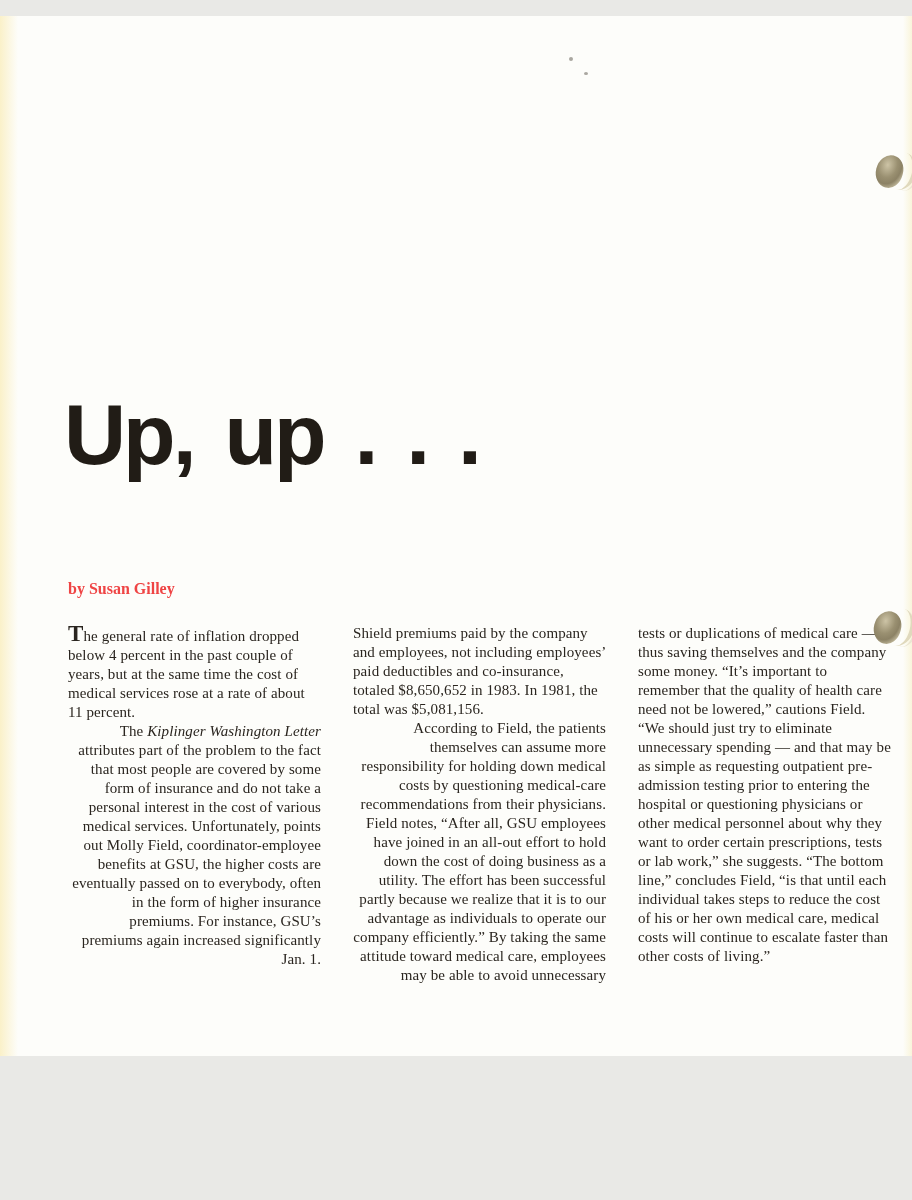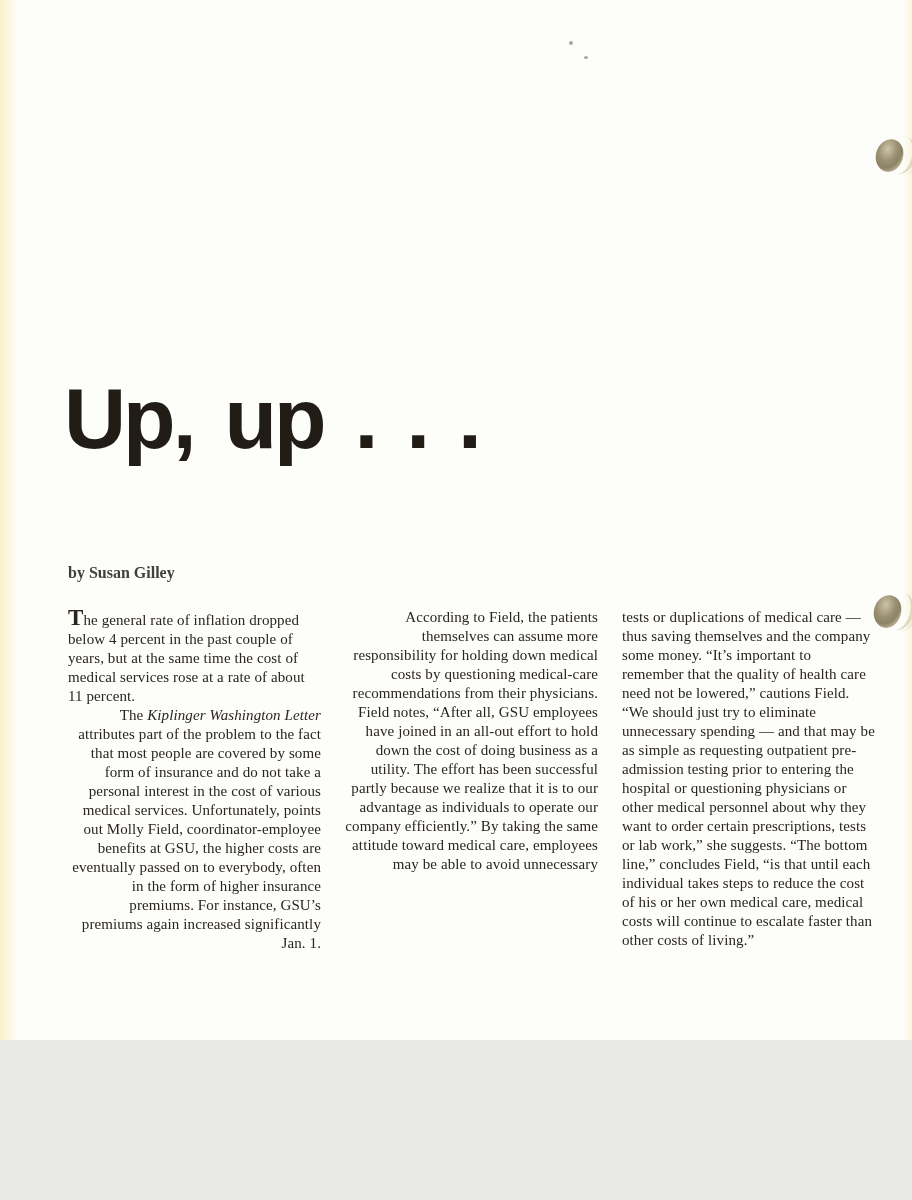--- a/index.html
+++ b/index.html
@@ -1,37 +1,37 @@
 <!DOCTYPE html>
 <html><head>
 <meta charset="utf-8">
 <style>
   html,body{margin:0;padding:0;background:#e9e9e6;}
   .page{
-    position:relative;width:912px;height:1040px;margin:0 auto;
+    position:relative;width:912px;height:1040px;margin:16px auto;
     background:#fdfdfa;overflow:hidden;
     font-family:"Liberation Serif",serif;color:#2a251f;
   }
   .edge-left{position:absolute;left:0;top:0;bottom:0;width:18px;
     background:linear-gradient(to right, rgba(250,240,198,0.95), rgba(250,240,198,0));}
   .edge-right{position:absolute;right:0;top:0;bottom:0;width:9px;
     background:linear-gradient(to left, rgba(248,242,208,0.75), rgba(248,242,208,0));}
   .speck{position:absolute;border-radius:50%;background:#8e8a82;opacity:.75;}
   .speck.s1{left:569px;top:41px;width:4px;height:4px;}
   .speck.s2{left:584px;top:56px;width:4px;height:3px;}
 
   .headline{
     position:absolute;left:64px;top:374px;
     font-family:"Liberation Sans",sans-serif;font-weight:700;
     font-size:86px;line-height:88px;letter-spacing:-3px;word-spacing:10px;
     color:#211c16;white-space:nowrap;
   }
-  .byline{position:absolute;left:68px;top:564px;font-size:16px;font-weight:700;color:#404040;}
+  .byline{position:absolute;left:68px;top:564px;font-size:16px;font-weight:700;color:#ef4444;}
 
-  .columns{position:absolute;left:68px;top:608px;width:824px;display:flex;gap:24px;}
+  .columns{position:absolute;left:68px;top:608px;width:824px;display:flex;gap:32px;}
   .col{width:253px;font-size:15px;line-height:19px;letter-spacing:0.1px;}
   .col p{margin:0;}
   .col p.indent{text-indent:13px;text-align:right;}
   .dropcap{font-size:23px;font-weight:700;line-height:19px;}
   .italic{font-style:italic;}
 
   .pagenum{
     position:absolute;left:430px;top:1156px;width:52px;text-align:center;
     font-family:"DejaVu Sans",sans-serif;font-size:12px;color:#35322e;letter-spacing:1px;
   }
@@ -63,20 +63,21 @@
   </div>
 
   <div class="byline">by Susan Gilley</div>
 
   <div class="columns" id="columns">
       <div class="col">
         <p><span class="dropcap">T</span><span>he general rate of inflation dropped below 4 percent in the past couple of years, but at the same time the cost of medical services rose at a rate of about 11 percent.</span></p>
         <p class="indent"><span>The </span><span class="italic">Kiplinger Washington Letter</span><span> attributes part of the problem to the fact that most people are covered by some form of insurance and do not take a personal interest in the cost of various medical services. Unfortunately, points out Molly Field, coordinator-employee benefits at GSU, the higher costs are eventually passed on to everybody, often in the form of higher insurance premiums. For instance, GSU’s premiums again increased significantly Jan. 1.</span></p>
       </div>
       <div class="col">
+        <p><span>Shield premiums paid by the company and employees, not including employees’ paid deductibles and co-insurance, totaled $8,650,652 in 1983. In 1981, the total was $5,081,156.</span></p>
         <p class="indent"><span>According to Field, the patients themselves can assume more responsibility for holding down medical costs by questioning medical-care recommendations from their physicians. Field notes, “After all, GSU employees have joined in an all-out effort to hold down the cost of doing business as a utility. The effort has been successful partly because we realize that it is to our advantage as individuals to operate our company efficiently.” By taking the same attitude toward medical care, employees may be able to avoid unnecessary</span></p>
       </div>
       <div class="col">
         <p><span>tests or duplications of medical care — thus saving themselves and the company some money. “It’s important to remember that the quality of health care need not be lowered,” cautions Field. “We should just try to eliminate unnecessary spending — and that may be as simple as requesting outpatient pre-admission testing prior to entering the hospital or questioning physicians or other medical personnel about why they want to order certain prescriptions, tests or lab work,” she suggests. “The bottom line,” concludes Field, “is that until each individual takes steps to reduce the cost of his or her own medical care, medical costs will continue to escalate faster than other costs of living.”</span></p>
       </div>
     </div>
 
   <div class="pagenum">14</div>
 
   <div class="ring r1">

